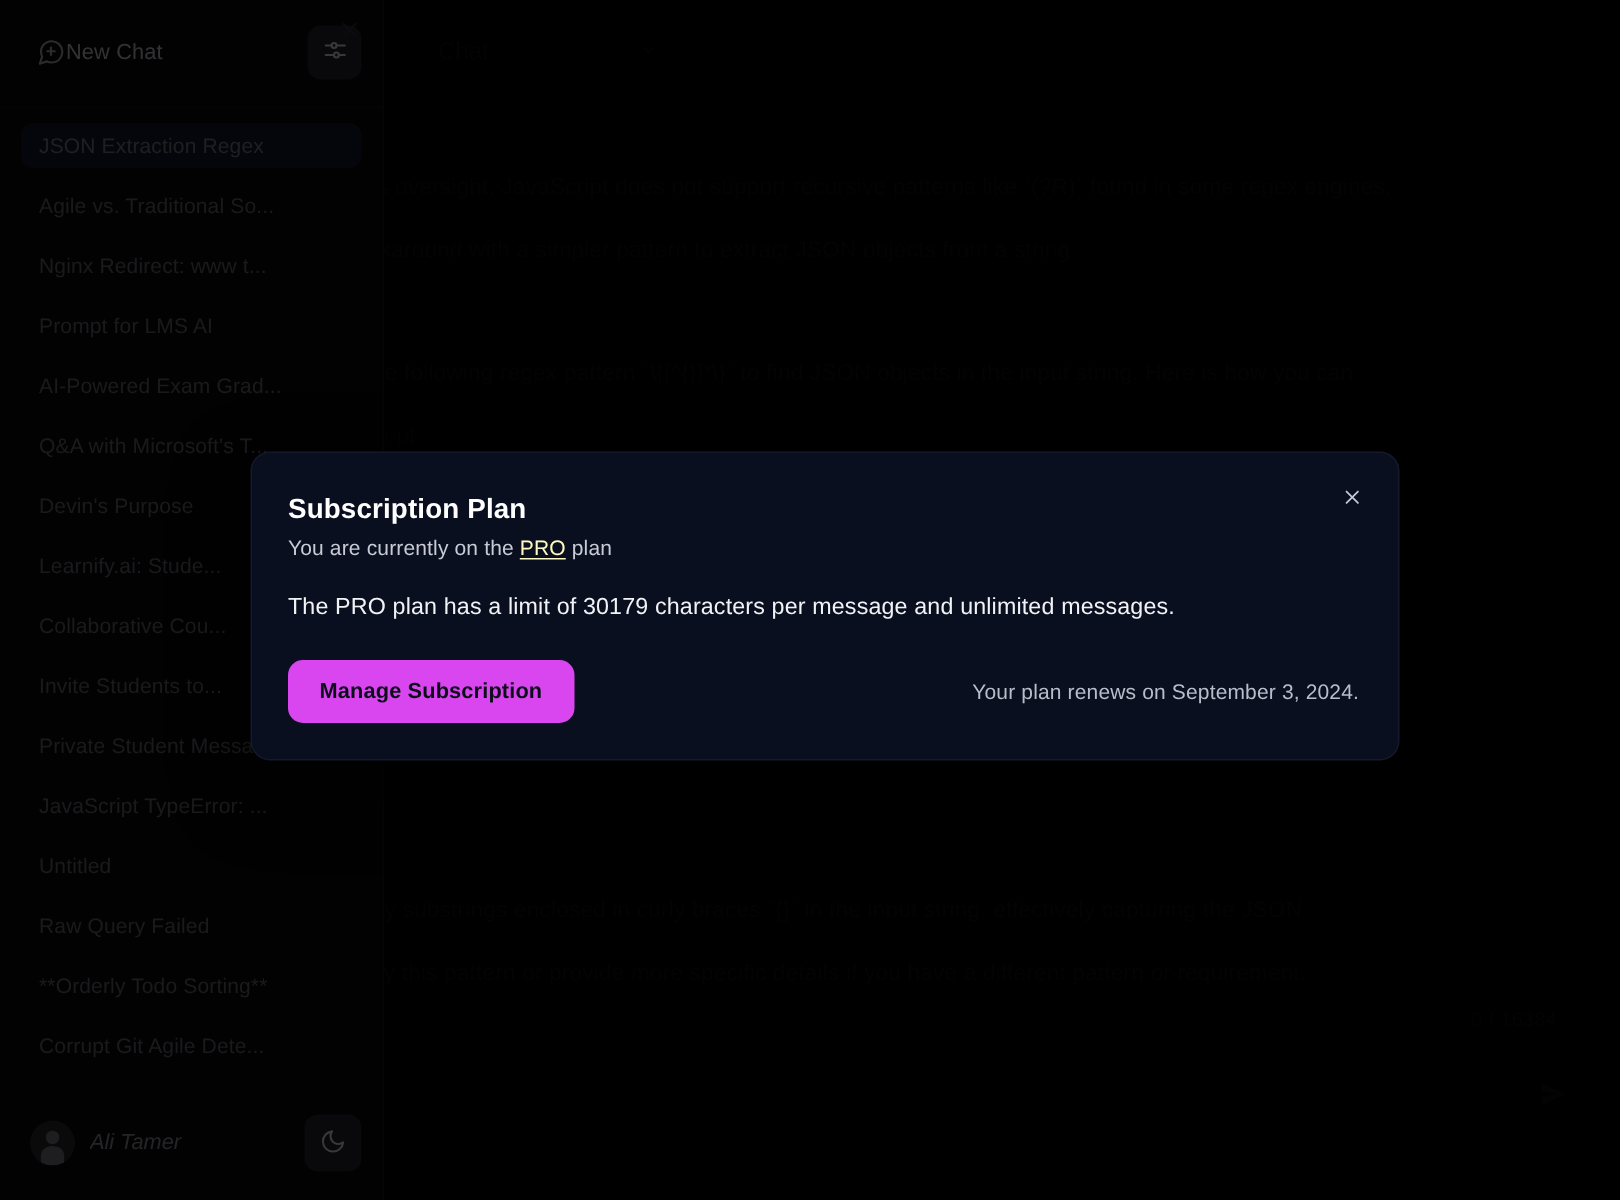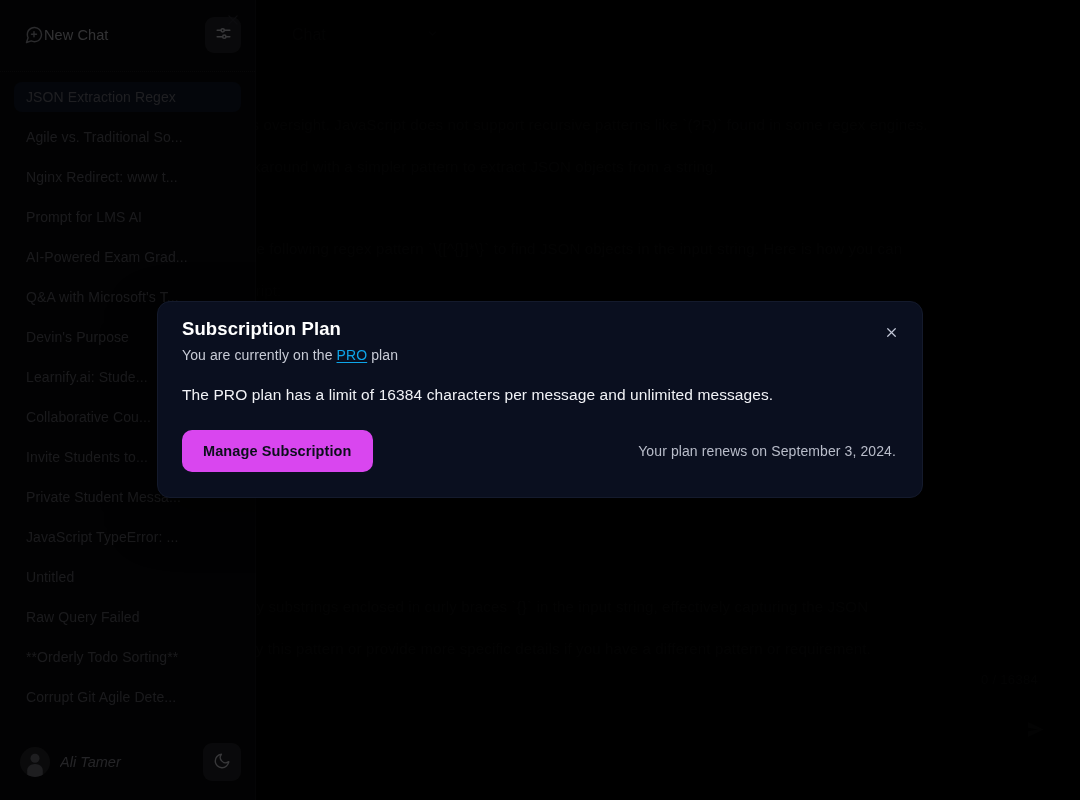--- a/index.html
+++ b/index.html
@@ -215,28 +215,28 @@
   
   .overlay {
     position: absolute;
     inset: 0;
     background: rgba(0,0,0,0.72);
     z-index: 40;
   }
 
   .modal {
     position: absolute;
-    left: 157px;
+    left: 167px;
     top: 301px;
     width: 766px;
     min-height: 197px;
     background: #0a0f1f;
     border: 1px solid #141a2c;
     border-radius: 13px;
-    padding: 16px 24px 24px 24px;
+    padding: 26px 24px 24px 24px;
     z-index: 50;
     box-shadow: 0 18px 48px rgba(0,0,0,.6);
   }
 
   .modal-close {
     position: absolute;
     top: 18px; right: 18px;
     width: 26px; height: 26px;
     display: flex; align-items: center; justify-content: center;
     color: #c3c8d8;
@@ -255,21 +255,21 @@
     margin-bottom: 7px;
   }
 
   .modal-sub {
     font-size: 14px;
     color: #c8cbd6;
     letter-spacing: .1px;
     margin-bottom: 23px;
   }
   .modal-sub .plan-link {
-    color: #0ea5e9;
+    color: #fef9c3;
     text-decoration: underline;
     text-underline-offset: 2px;
     cursor: pointer;
   }
 
   .modal-body {
     font-size: 15.5px;
     color: #f1f2f6;
     letter-spacing: .1px;
     margin-bottom: 26px;
@@ -431,21 +431,21 @@
         </svg>
       </span>
     </button>
 
     <div class="modal-title">Subscription Plan</div>
 
     <div class="modal-sub">
       <span>You are currently on the </span><span class="plan-link">PRO</span><span> plan</span>
     </div>
 
-    <div class="modal-body">The PRO plan has a limit of 16384 characters per message and unlimited messages.</div>
+    <div class="modal-body">The PRO plan has a limit of 30179 characters per message and unlimited messages.</div>
 
     <div class="modal-footer">
       <button class="manage-btn">Manage Subscription</button>
       <span class="renew-text">Your plan renews on September 3, 2024.</span>
     </div>
   </div>
 
 </div>
 
 </body></html>

